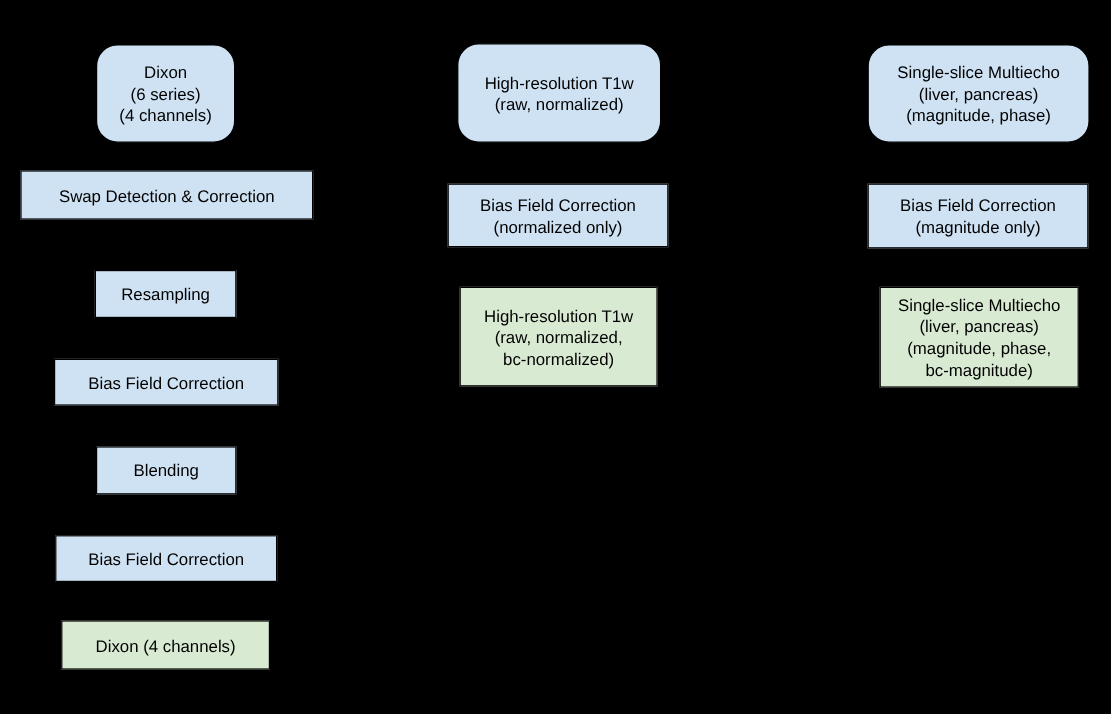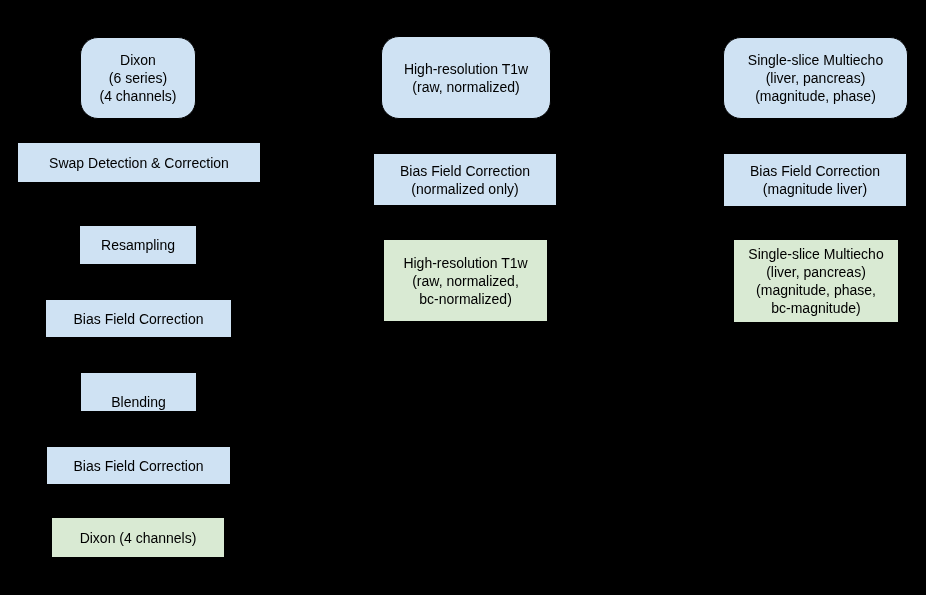--- a/index.html
+++ b/index.html
@@ -27,21 +27,21 @@
   .node span { display: block; white-space: nowrap; }
   .kind-input  { background: var(--node-blue, #cfe2f3); border-radius: 18px; }
   .kind-process{ background: var(--node-blue, #cfe2f3); }
   .kind-output { background: var(--node-green, #d9ead3); }
 
   
   #p0n0 { left: 80px;  top: 37px;  width: 116px; height: 82px; }
   #p0n1 { left: 17px;  top: 142px; width: 244px; height: 41px; }
   #p0n2 { left: 79px;  top: 225px; width: 118px; height: 40px; }
   #p0n3 { left: 45px;  top: 299px; width: 187px; height: 39px; }
-  #p0n4 { left: 80px;  top: 372px; width: 117px; height: 40px; justify-content: flex-end; }
+  #p0n4 { left: 80px;  top: 372px; width: 117px; height: 40px; }
   #p0n5 { left: 46px;  top: 446px; width: 185px; height: 39px; }
   #p0n6 { left: 51px;  top: 517px; width: 174px; height: 41px; }
 
   
   #p1n0 { left: 381px; top: 36px;  width: 170px; height: 83px; }
   #p1n1 { left: 373px; top: 153px; width: 184px; height: 53px; }
   #p1n2 { left: 383px; top: 239px; width: 165px; height: 83px; }
 
   
   #p2n0 { left: 723px; top: 37px;  width: 185px; height: 82px; }
@@ -91,21 +91,21 @@
     <span>bc-normalized)</span>
   </div>
 
   <div id="p2n0" class="node kind-input">
     <span>Single-slice Multiecho</span>
     <span>(liver, pancreas)</span>
     <span>(magnitude, phase)</span>
   </div>
   <div id="p2n1" class="node kind-process">
     <span>Bias Field Correction</span>
-    <span>(magnitude liver)</span>
+    <span>(magnitude only)</span>
   </div>
   <div id="p2n2" class="node kind-output">
     <span>Single-slice Multiecho</span>
     <span>(liver, pancreas)</span>
     <span>(magnitude, phase,</span>
     <span>bc-magnitude)</span>
   </div>
 
 </div>
 

